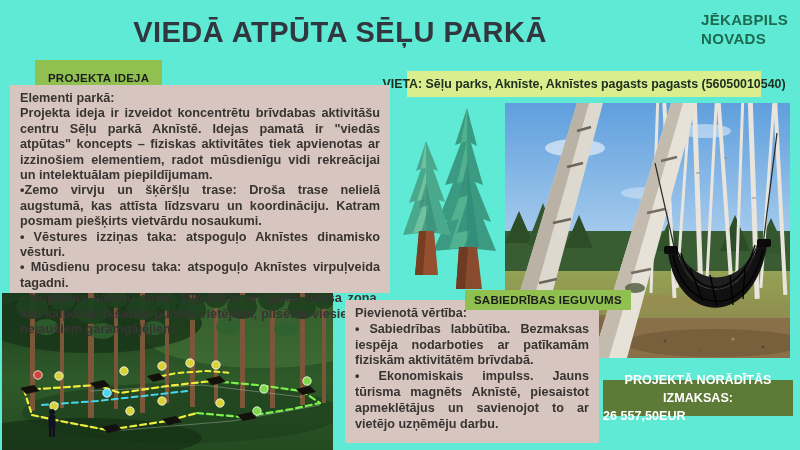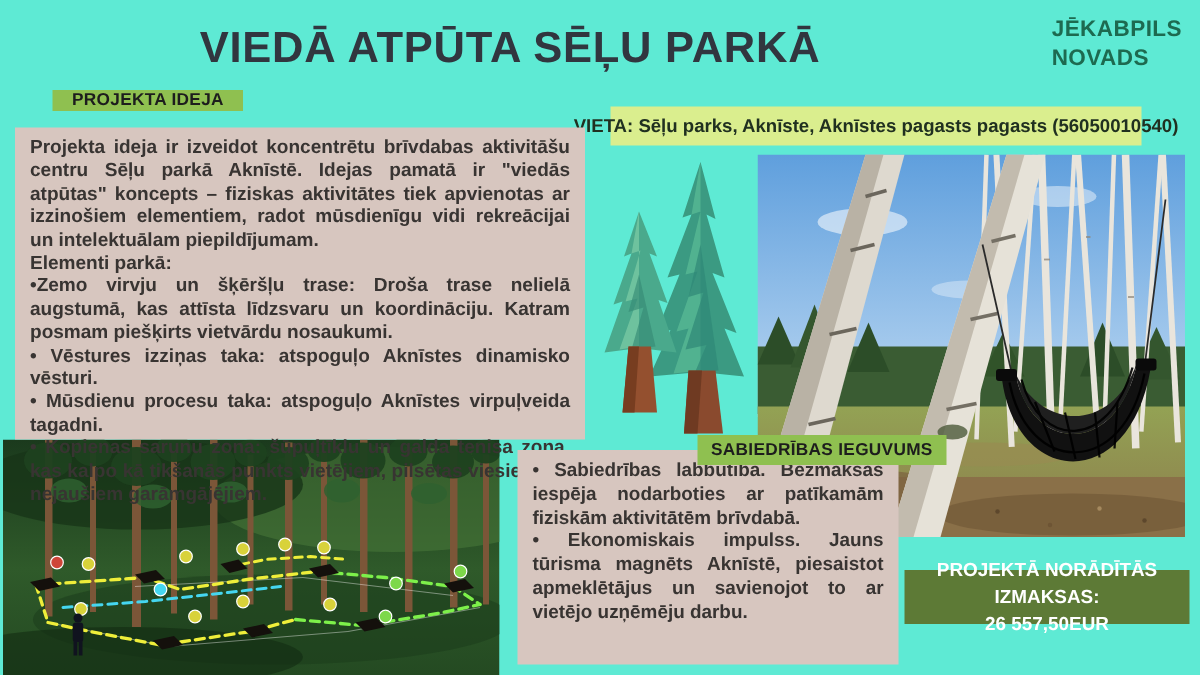--- a/index.html
+++ b/index.html
@@ -12,21 +12,21 @@
     left:0;top:16px;width:680px;text-align:center;
     font-size:29px;font-weight:bold;letter-spacing:.5px;color:#31363f;
   }
   .logo{
     right:12px;top:11px;text-align:left;font-size:15px;font-weight:bold;
     color:#1d6a50;line-height:1.25;letter-spacing:.3px;
   }
   .logo span{display:block;}
   .tag{
     font-size:11.5px;font-weight:bold;color:#1d1d1d;background:#8fc050;
-    padding:1px 13px;letter-spacing:.2px;white-space:nowrap;
+    padding:12px 13px;letter-spacing:.2px;white-space:nowrap;
   }
   .tag-idea{left:35px;top:60px;}
   .tag-benefit{left:465px;top:290px;z-index:6;padding:4px 9px;}
   .vieta{
     left:407px;top:71px;width:354px;height:26px;background:#daee8e;
     color:#203020;font-size:12.4px;font-weight:bold;display:flex;
     align-items:center;justify-content:center;white-space:nowrap;
   }
   .textblock{
     background:#d7c6bf;color:#383432;font-weight:600;text-align:justify;
@@ -37,21 +37,21 @@
   }
   .block-left p{margin:0;font-size:12.7px;line-height:15.4px;}
   .block-mid{
     left:345px;top:300px;width:254px;height:143px;padding:6px 10px 0 10px;
     box-sizing:border-box;z-index:5;
   }
   .block-mid p{margin:0;font-size:12.6px;line-height:15.8px;}
   .cost{
     left:603px;top:380px;width:190px;height:36px;background:#5d7a36;
     color:#ffffff;font-size:12.6px;font-weight:bold;text-align:center;
-    display:flex;flex-direction:column;align-items:center;justify-content:center;
+    display:flex;flex-direction:column;align-items:flex-start;justify-content:center;
     line-height:1.45;z-index:4;
   }
   .img-trees{left:399px;top:103px;width:102px;height:188px;z-index:1;}
   .img-photo{left:505px;top:103px;width:285px;height:255px;z-index:1;}
   .img-park{left:2px;top:293px;width:331px;height:157px;z-index:1;}
   svg{display:block;}
 </style>
 </head>
 <body>
 
@@ -60,22 +60,22 @@
   <div class="abs title">VIEDĀ ATPŪTA SĒĻU PARKĀ</div>
 
   <div class="abs logo">
     <span>JĒKABPILS</span>
     <span>NOVADS</span>
   </div>
 
   <div class="abs tag tag-idea">PROJEKTA IDEJA</div>
 
   <div class="abs textblock block-left">
+    <p>Elementi parkā:</p>
     <p>Projekta ideja ir izveidot koncentrētu brīvdabas aktivitāšu centru Sēļu parkā Aknīstē. Idejas pamatā ir "viedās atpūtas" koncepts – fiziskas aktivitātes tiek apvienotas ar izzinošiem elementiem, radot mūsdienīgu vidi rekreācijai un intelektuālam piepildījumam.</p>
-    <p>Elementi parkā:</p>
     <p>•Zemo virvju un šķēršļu trase: Droša trase nelielā augstumā, kas attīsta līdzsvaru un koordināciju. Katram posmam piešķirts vietvārdu nosaukumi.</p>
     <p>• Vēstures izziņas taka: atspoguļo Aknīstes dinamisko vēsturi.</p>
     <p>• Mūsdienu procesu taka: atspoguļo Aknīstes virpuļveida tagadni.</p>
     <p>• Kopienas sarunu zona: šūpuļtīklu un galda tenisa zona, kas kalpo kā tikšanās punkts vietējiem, pilsētas viesiem vai nejaušiem garāmgājējiem.</p>
   </div>
 
   <div class="abs vieta">VIETA: Sēļu parks, Aknīste, Aknīstes pagasts pagasts (56050010540)</div>
 
   <div class="abs img-trees">
     <svg width="102" height="188" viewBox="0 0 102 188">
@@ -181,20 +181,21 @@
         <path d="M185,165 L198,198 M205,172 L212,203 M225,172 L228,202 M240,165 L238,196"></path>
       </g>
       <rect x="159" y="143" width="14" height="8" rx="2" fill="#0a0a0a"></rect>
       <rect x="252" y="136" width="14" height="8" rx="2" fill="#0a0a0a"></rect>
     </svg>
   </div>
 
   <div class="abs tag tag-benefit">SABIEDRĪBAS IEGUVUMS</div>
 
   <div class="abs textblock block-mid">
+    <p>Pievienotā vērtība:</p>
     <p>• Sabiedrības labbūtība. Bezmaksas iespēja nodarboties ar patīkamām fiziskām aktivitātēm brīvdabā.</p>
     <p>• Ekonomiskais impulss. Jauns tūrisma magnēts Aknīstē, piesaistot apmeklētājus un savienojot to ar vietējo uzņēmēju darbu.</p>
   </div>
 
   <div class="abs cost">
     <span>PROJEKTĀ NORĀDĪTĀS IZMAKSAS:</span>
     <span>26 557,50EUR</span>
   </div>
 
   <div class="abs img-park">

